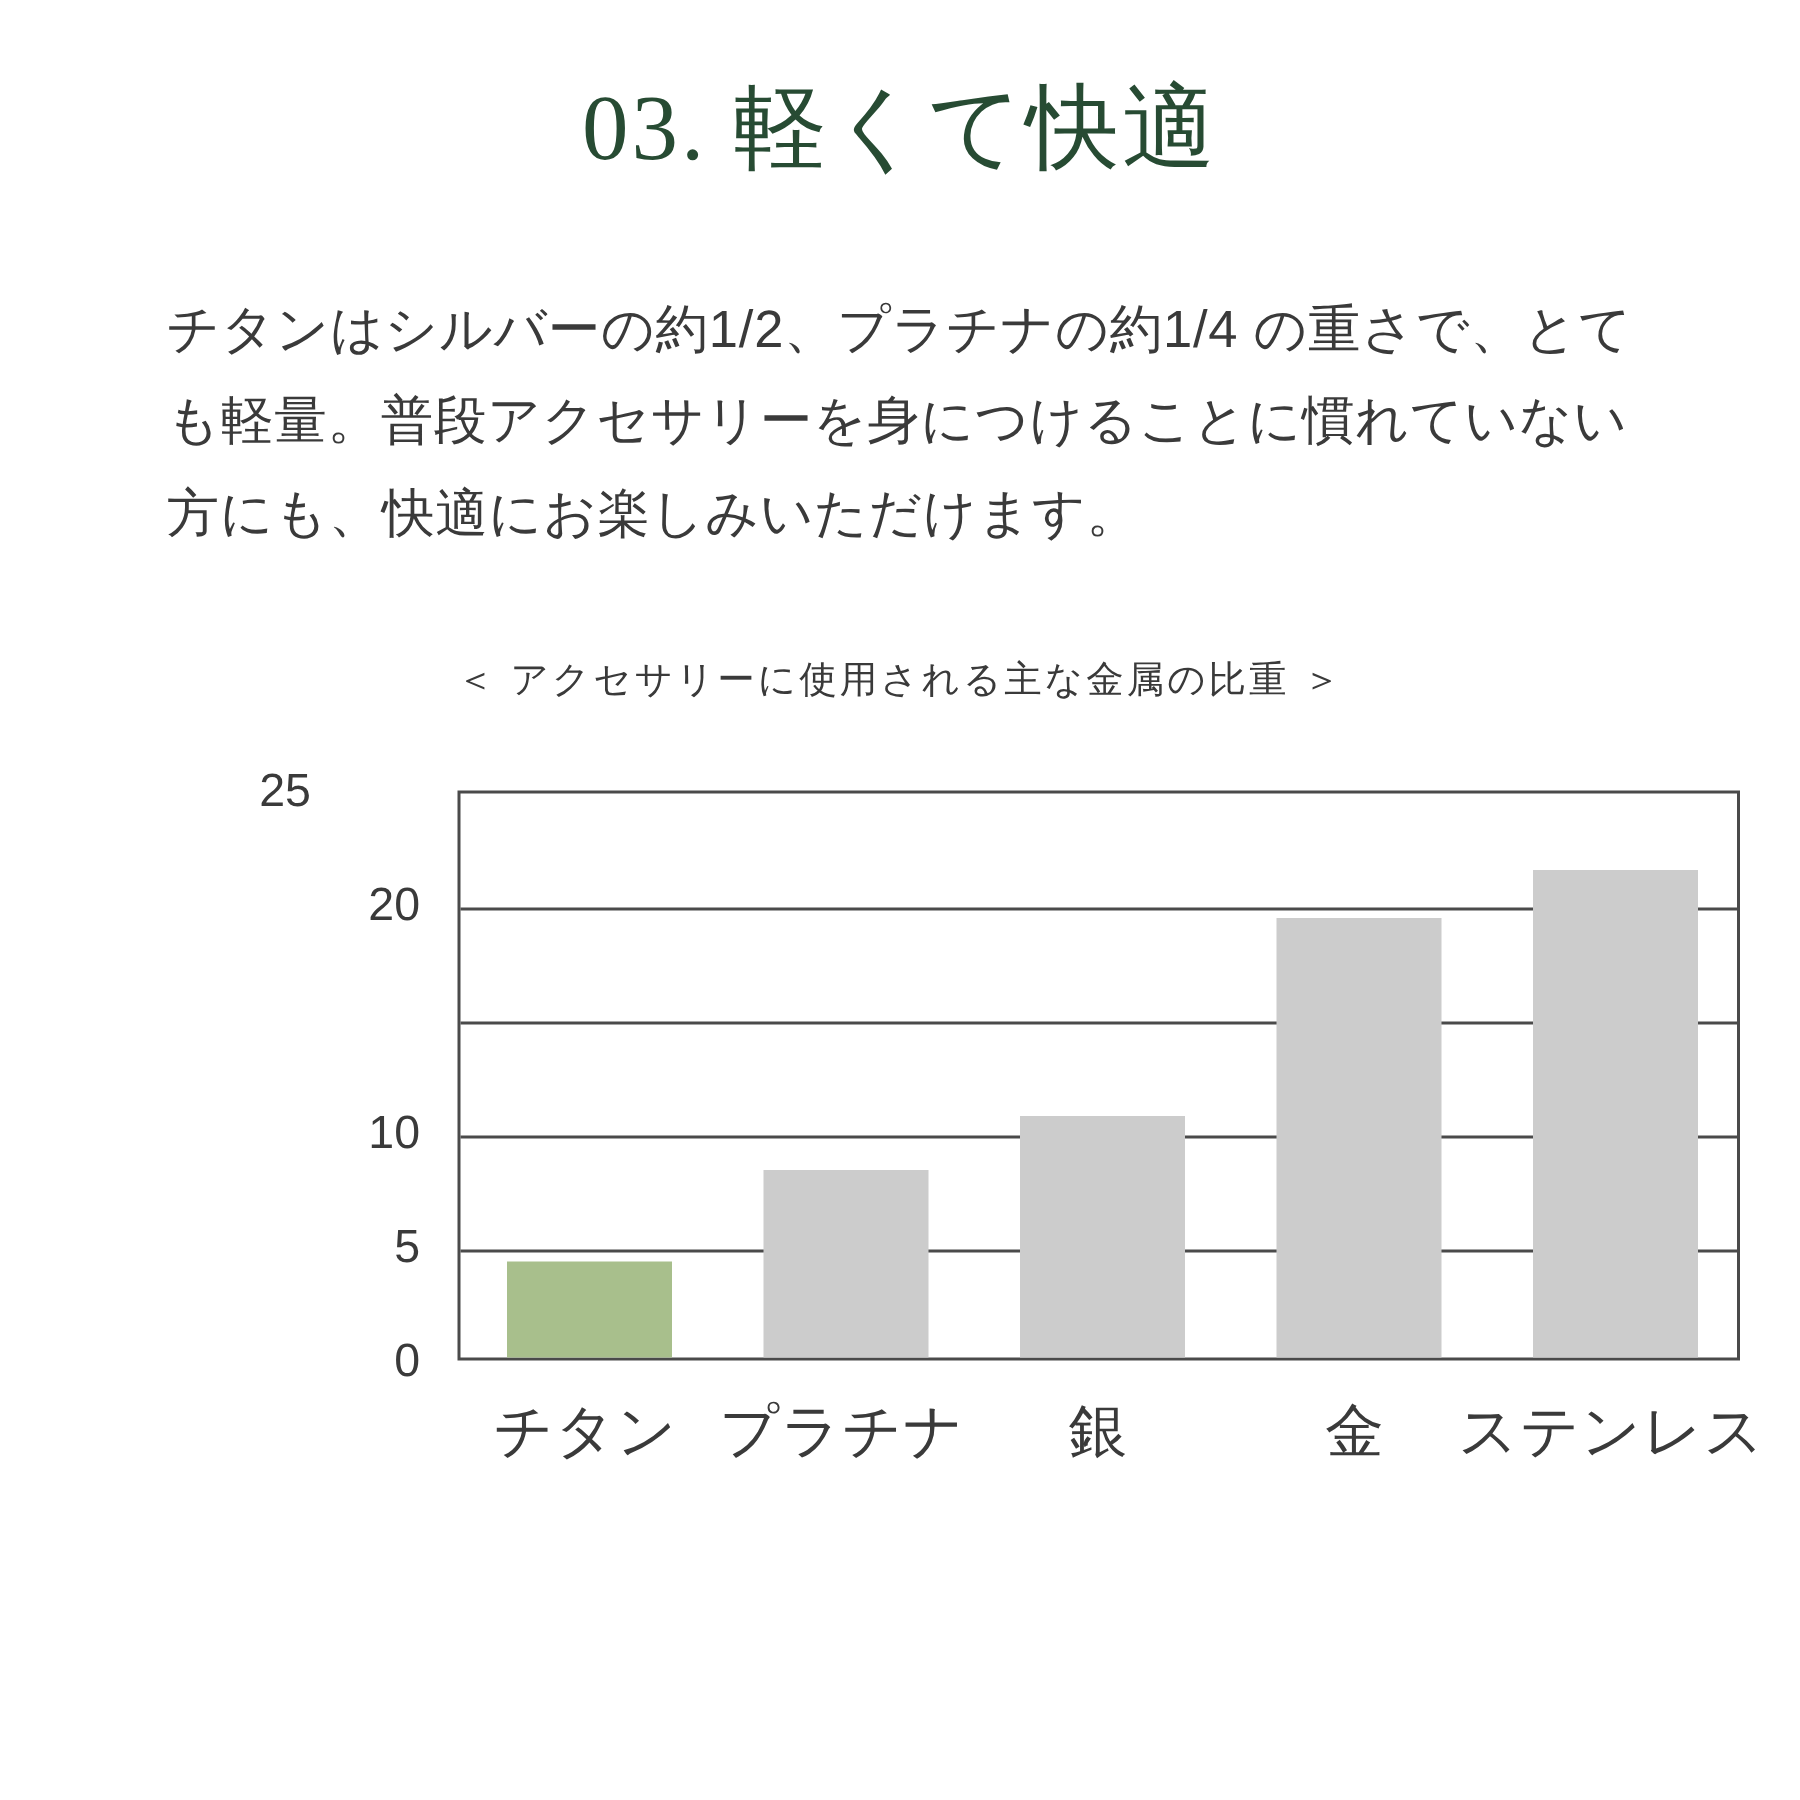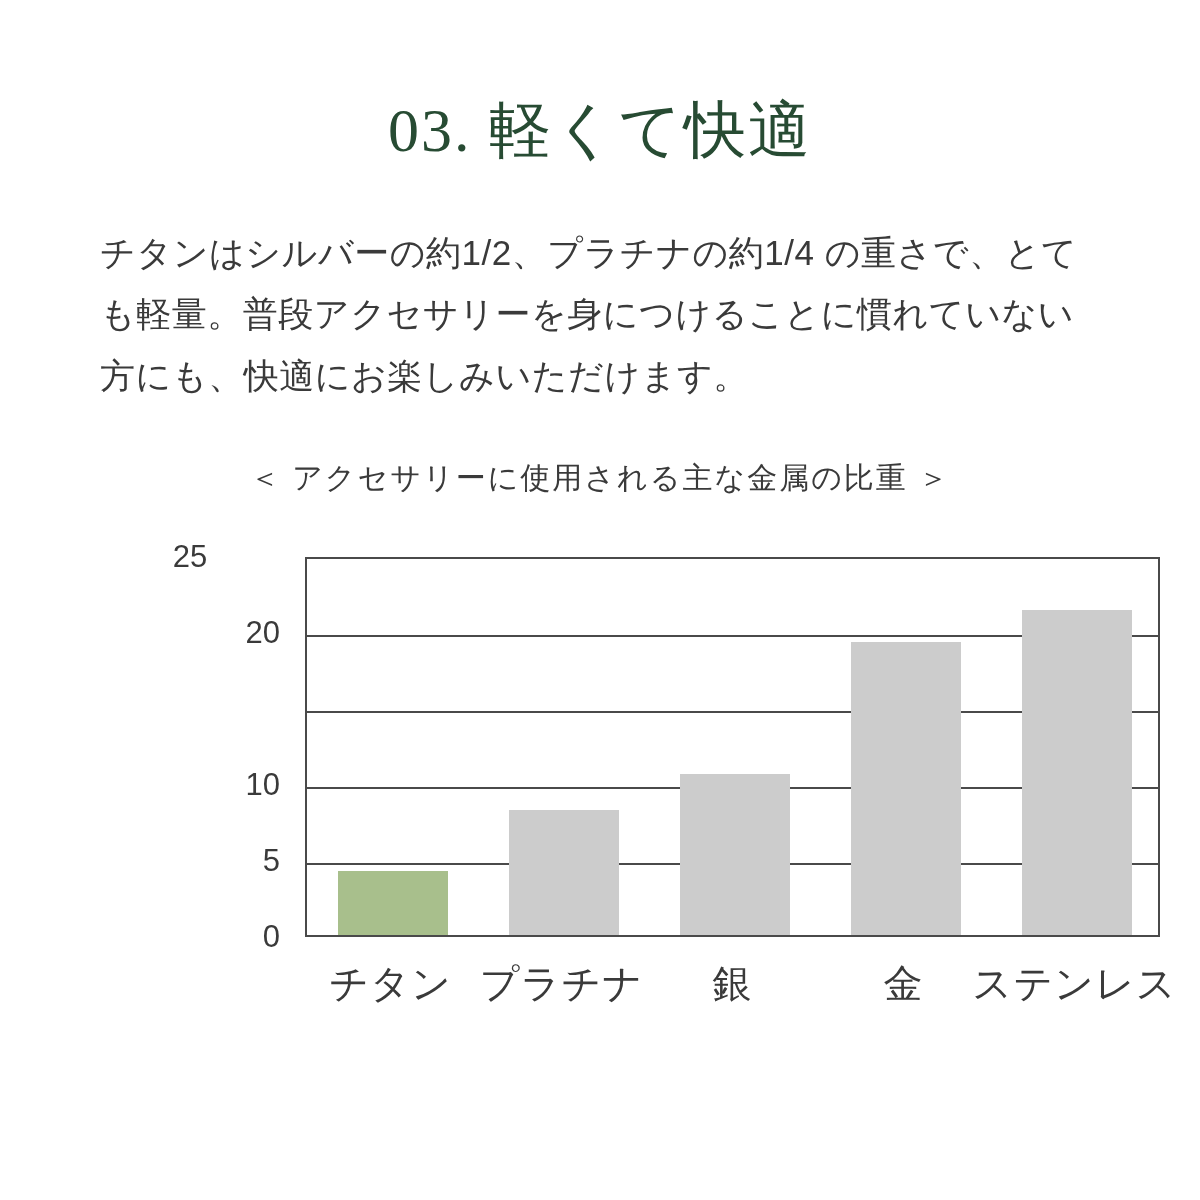--- a/index.html
+++ b/index.html
@@ -23,37 +23,37 @@
   }
 
   .headline {
     text-align: center;
     font-family: "Liberation Serif", serif;
     font-size: 62px;
     font-weight: 400;
     color: #274b33;
     letter-spacing: 2px;
     margin: 0;
-    padding-top: 96px;
+    padding-top: 52px;
     line-height: 1.1;
   }
 
   .body-copy {
-    margin: 0;
+    margin: 11px;
     padding: 58px 96px 0 100px;
     font-size: 35px;
     line-height: 1.75;
     color: #3a3a3a;
     font-weight: 400;
     letter-spacing: 0.5px;
   }
 
   .chart-caption {
     text-align: center;
-    font-size: 30px;
+    font-size: 25px;
     color: #3a3a3a;
     letter-spacing: 2px;
     margin: 0;
     padding-top: 52px;
   }
 
   
   .chart-wrap {
     position: relative;
     margin: 40px auto 0 auto;

